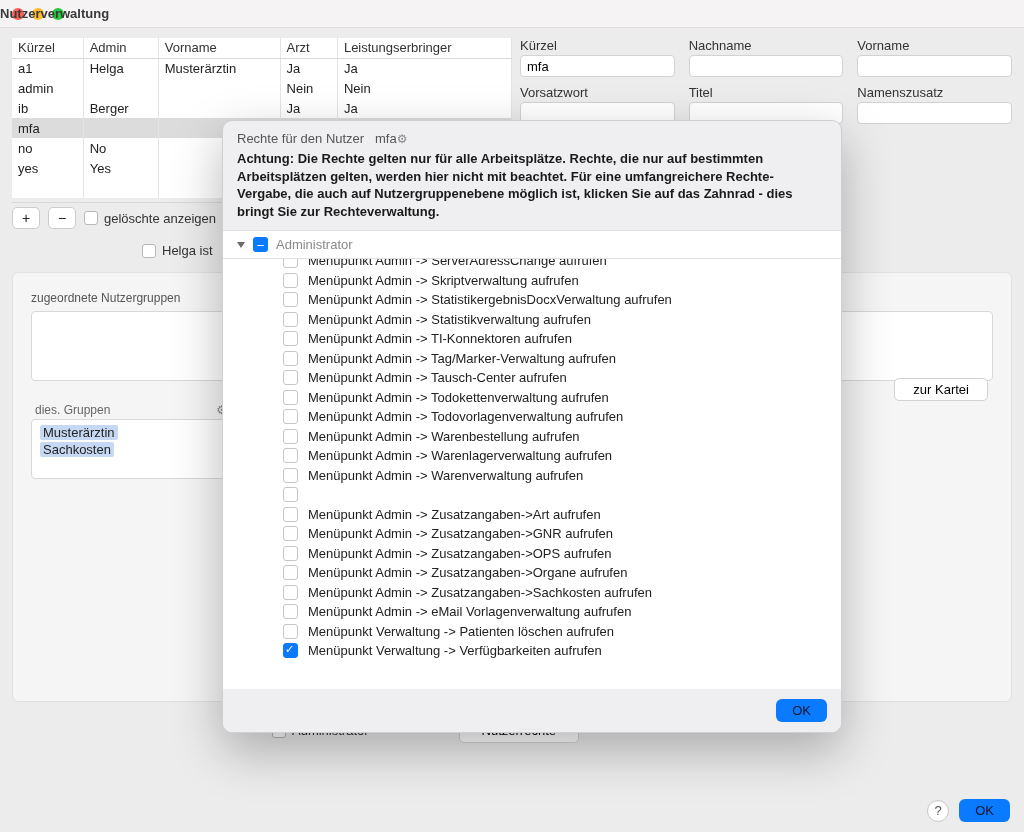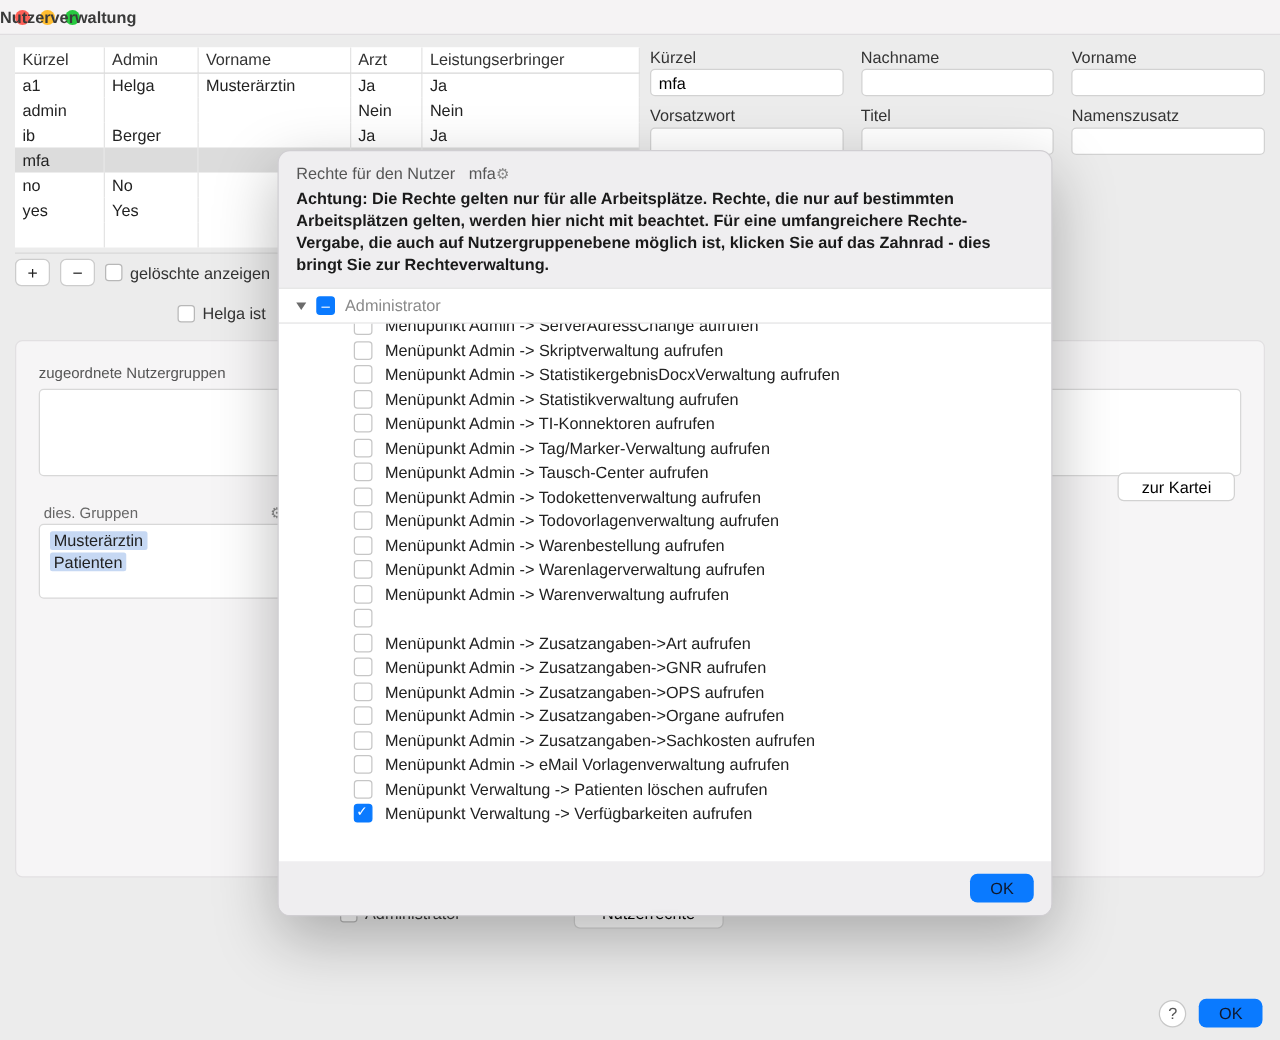--- a/index.html
+++ b/index.html
@@ -170,21 +170,21 @@
     <div class="panel-label">zugeordnete Nutzergruppen</div>
     <div class="whitebox" style="height:70px;"></div>
     <div style="height:18px"></div>
     <div class="groups-col">
       <div class="avail-head">
         <span>dies. Gruppen</span>
         <span class="gear">⚙</span>
       </div>
       <div class="whitebox" style="height:60px; padding:4px 0;">
         <div class="group-item"><span>Musterärztin</span></div>
-        <div class="group-item"><span>Patienten</span></div>
+        <div class="group-item"><span>Sachkosten</span></div>
       </div>
     </div>
   </div>
 
   <div class="admin-row">
     <label class="chk">
       <span class="chk-box"></span>
       <span>Administrator</span>
     </label>
     <button class="nr-btn">Nutzerrechte</button>

